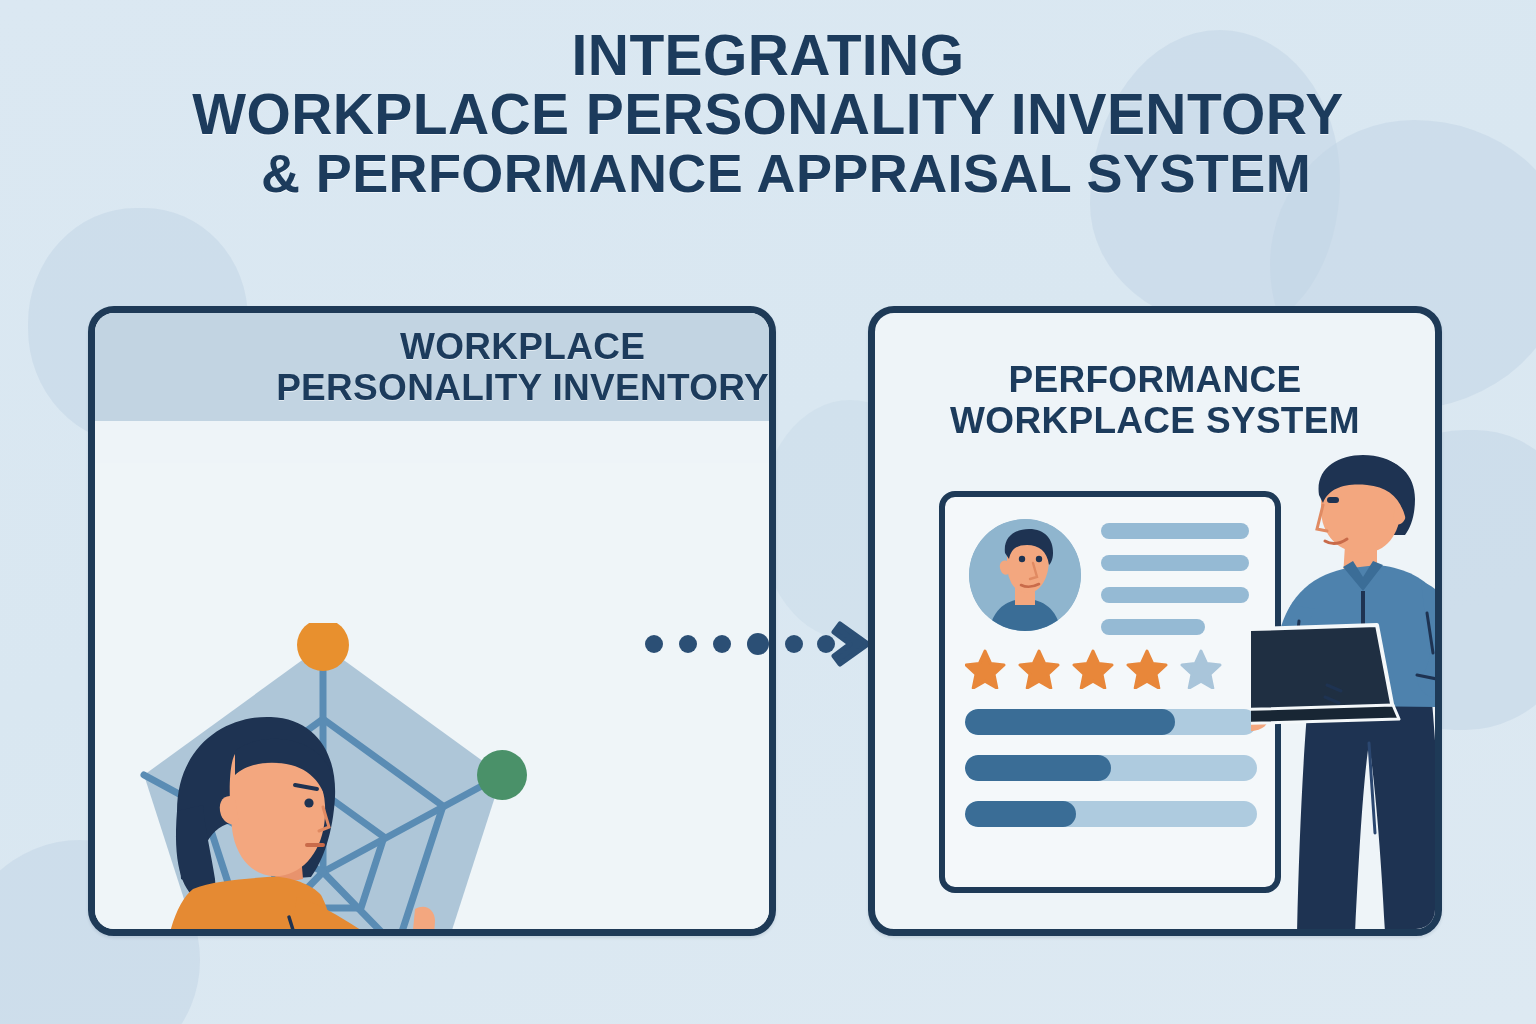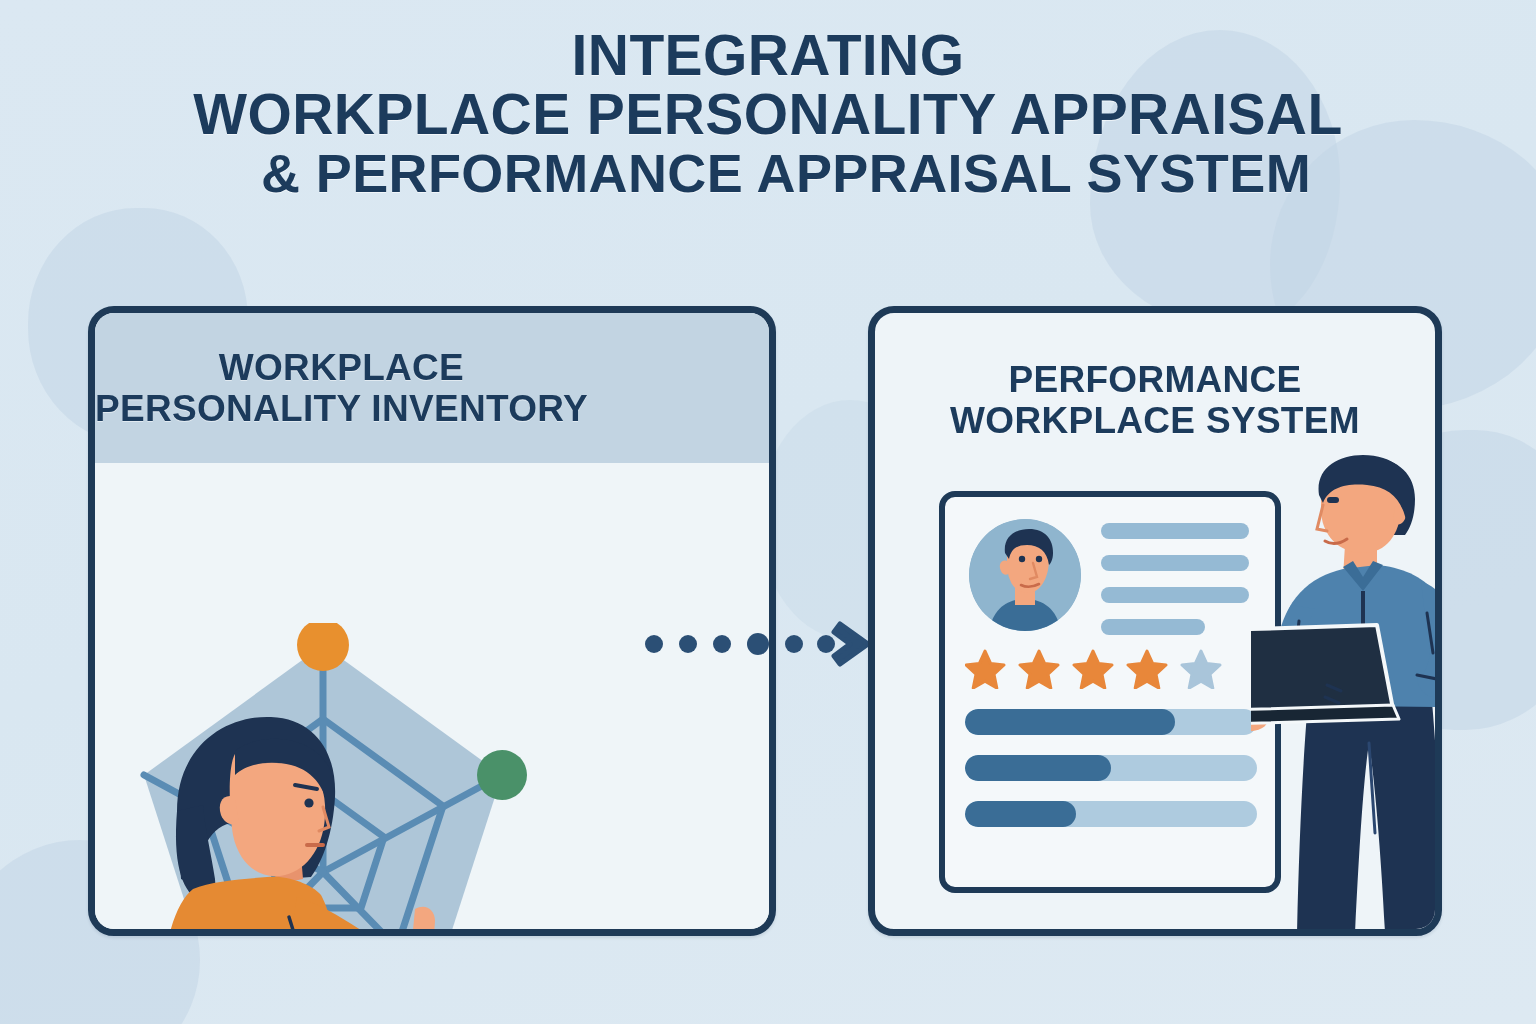--- a/index.html
+++ b/index.html
@@ -40,23 +40,23 @@
     border:7px solid #1e3a57;
     border-radius:26px;
     background:#eef4f8;
     box-shadow:0 2px 3px rgba(30,58,87,.12);
     overflow:hidden;
   }
   #panel-left{left:88px;top:306px;width:674px;height:616px;}
   #panel-right{left:868px;top:306px;width:560px;height:616px;}
 
   .panel-header{
-    position:absolute;left:0;top:0;width:100%;height:150px;
+    position:absolute;left:0;top:0;width:100%;height:108px;
     background:#c2d4e2;
-    display:flex;align-items:center;justify-content:flex-start;
+    display:flex;align-items:center;justify-content:flex-end;
   }
   .panel-title{
     color:#1c3b5c;font-weight:800;font-size:37px;line-height:1.12;
     text-align:center;letter-spacing:.3px;
     text-shadow:0 1px 0 rgba(255,255,255,.5);
   }
   #panel-right .panel-title{
     position:absolute;left:0;top:38px;width:100%;font-size:37px;margin-top:8px;
   }
   .panel-body{position:absolute;left:0;top:150px;width:100%;bottom:0;background:#eff5f8;}
@@ -99,21 +99,21 @@
 
   <div class="blob b1"></div>
   <div class="blob b2"></div>
   <div class="blob b3"></div>
   <div class="blob b4"></div>
   <div class="blob b5"></div>
   <div class="blob b6"></div>
 
   <div id="title">
     <span class="l1">INTEGRATING</span>
-    <span class="l2">WORKPLACE PERSONALITY APPRAISAL</span>
+    <span class="l2">WORKPLACE PERSONALITY INVENTORY</span>
     <span class="l3">&amp; PERFORMANCE APPRAISAL SYSTEM</span>
   </div>
 
   <div class="panel" id="panel-left">
 
     <div class="panel-header">
       <div class="panel-title">
         <span>WORKPLACE</span><br>
         <span>PERSONALITY INVENTORY</span>
       </div>

